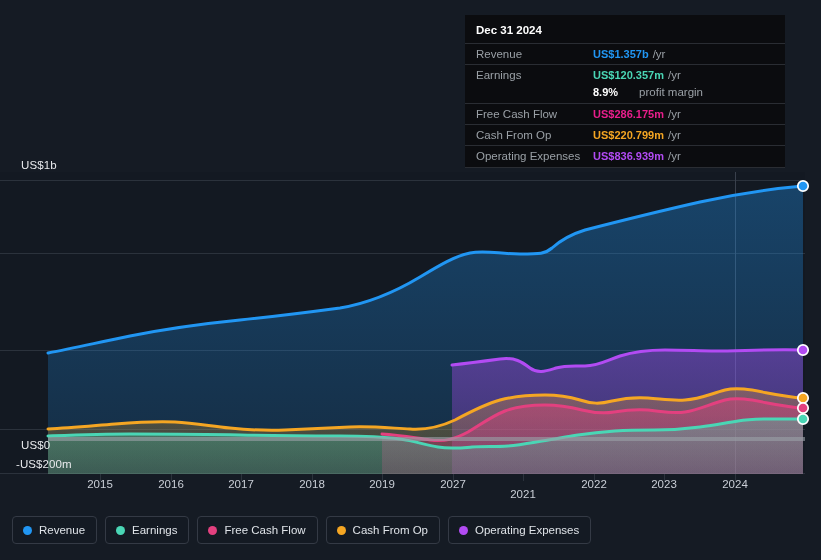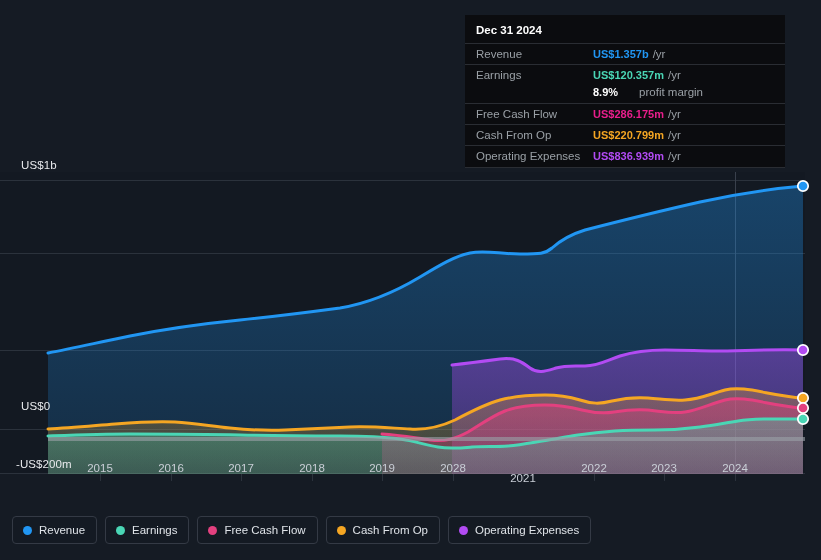--- a/index.html
+++ b/index.html
@@ -17,25 +17,25 @@
 
   
   .ylabel{
     position:absolute;
     color:#e8eaed;
     font-size:11.5px;
     letter-spacing:.1px;
     white-space:nowrap;
   }
   #ylab-top{left:21px;top:159px;}
-  #ylab-zero{left:21px;top:400px;}
+  #ylab-zero{left:21px;top:439px;}
   #ylab-bottom{left:16px;top:458px;}
 
   
-  .xlabels{position:absolute;left:0;top:462px;width:755px;height:18px;}
+  .xlabels{position:absolute;left:0;top:478px;width:755px;height:18px;}
   .xlabel{
     position:absolute;
     color:#c9ced6;
     font-size:11.5px;
     transform:translateX(-50%);
     white-space:nowrap;
   }
 
   
   #tooltip{
@@ -326,21 +326,21 @@
   <div class="ylabel" id="ylab-top">US$1b</div>
   <div class="ylabel" id="ylab-zero">US$0</div>
   <div class="ylabel" id="ylab-bottom">-US$200m</div>
 
   <div class="xlabels" id="xlabels">
       <div class="xlabel" style="left: 100px;">2015</div>
       <div class="xlabel" style="left: 171px;">2016</div>
       <div class="xlabel" style="left: 241px;">2017</div>
       <div class="xlabel" style="left: 312px;">2018</div>
       <div class="xlabel" style="left: 382px;">2019</div>
-      <div class="xlabel" style="left: 453px;">2028</div>
+      <div class="xlabel" style="left: 453px;">2027</div>
       <div class="xlabel" style="left: 523px; margin-top: 10px;">2021</div>
       <div class="xlabel" style="left: 594px;">2022</div>
       <div class="xlabel" style="left: 664px;">2023</div>
       <div class="xlabel" style="left: 735px;">2024</div>
     </div>
 
   <div id="tooltip">
     <div id="tooltip-date">Dec 31 2024</div>
     <div id="tooltip-rows">
         <div class="tt-row">

